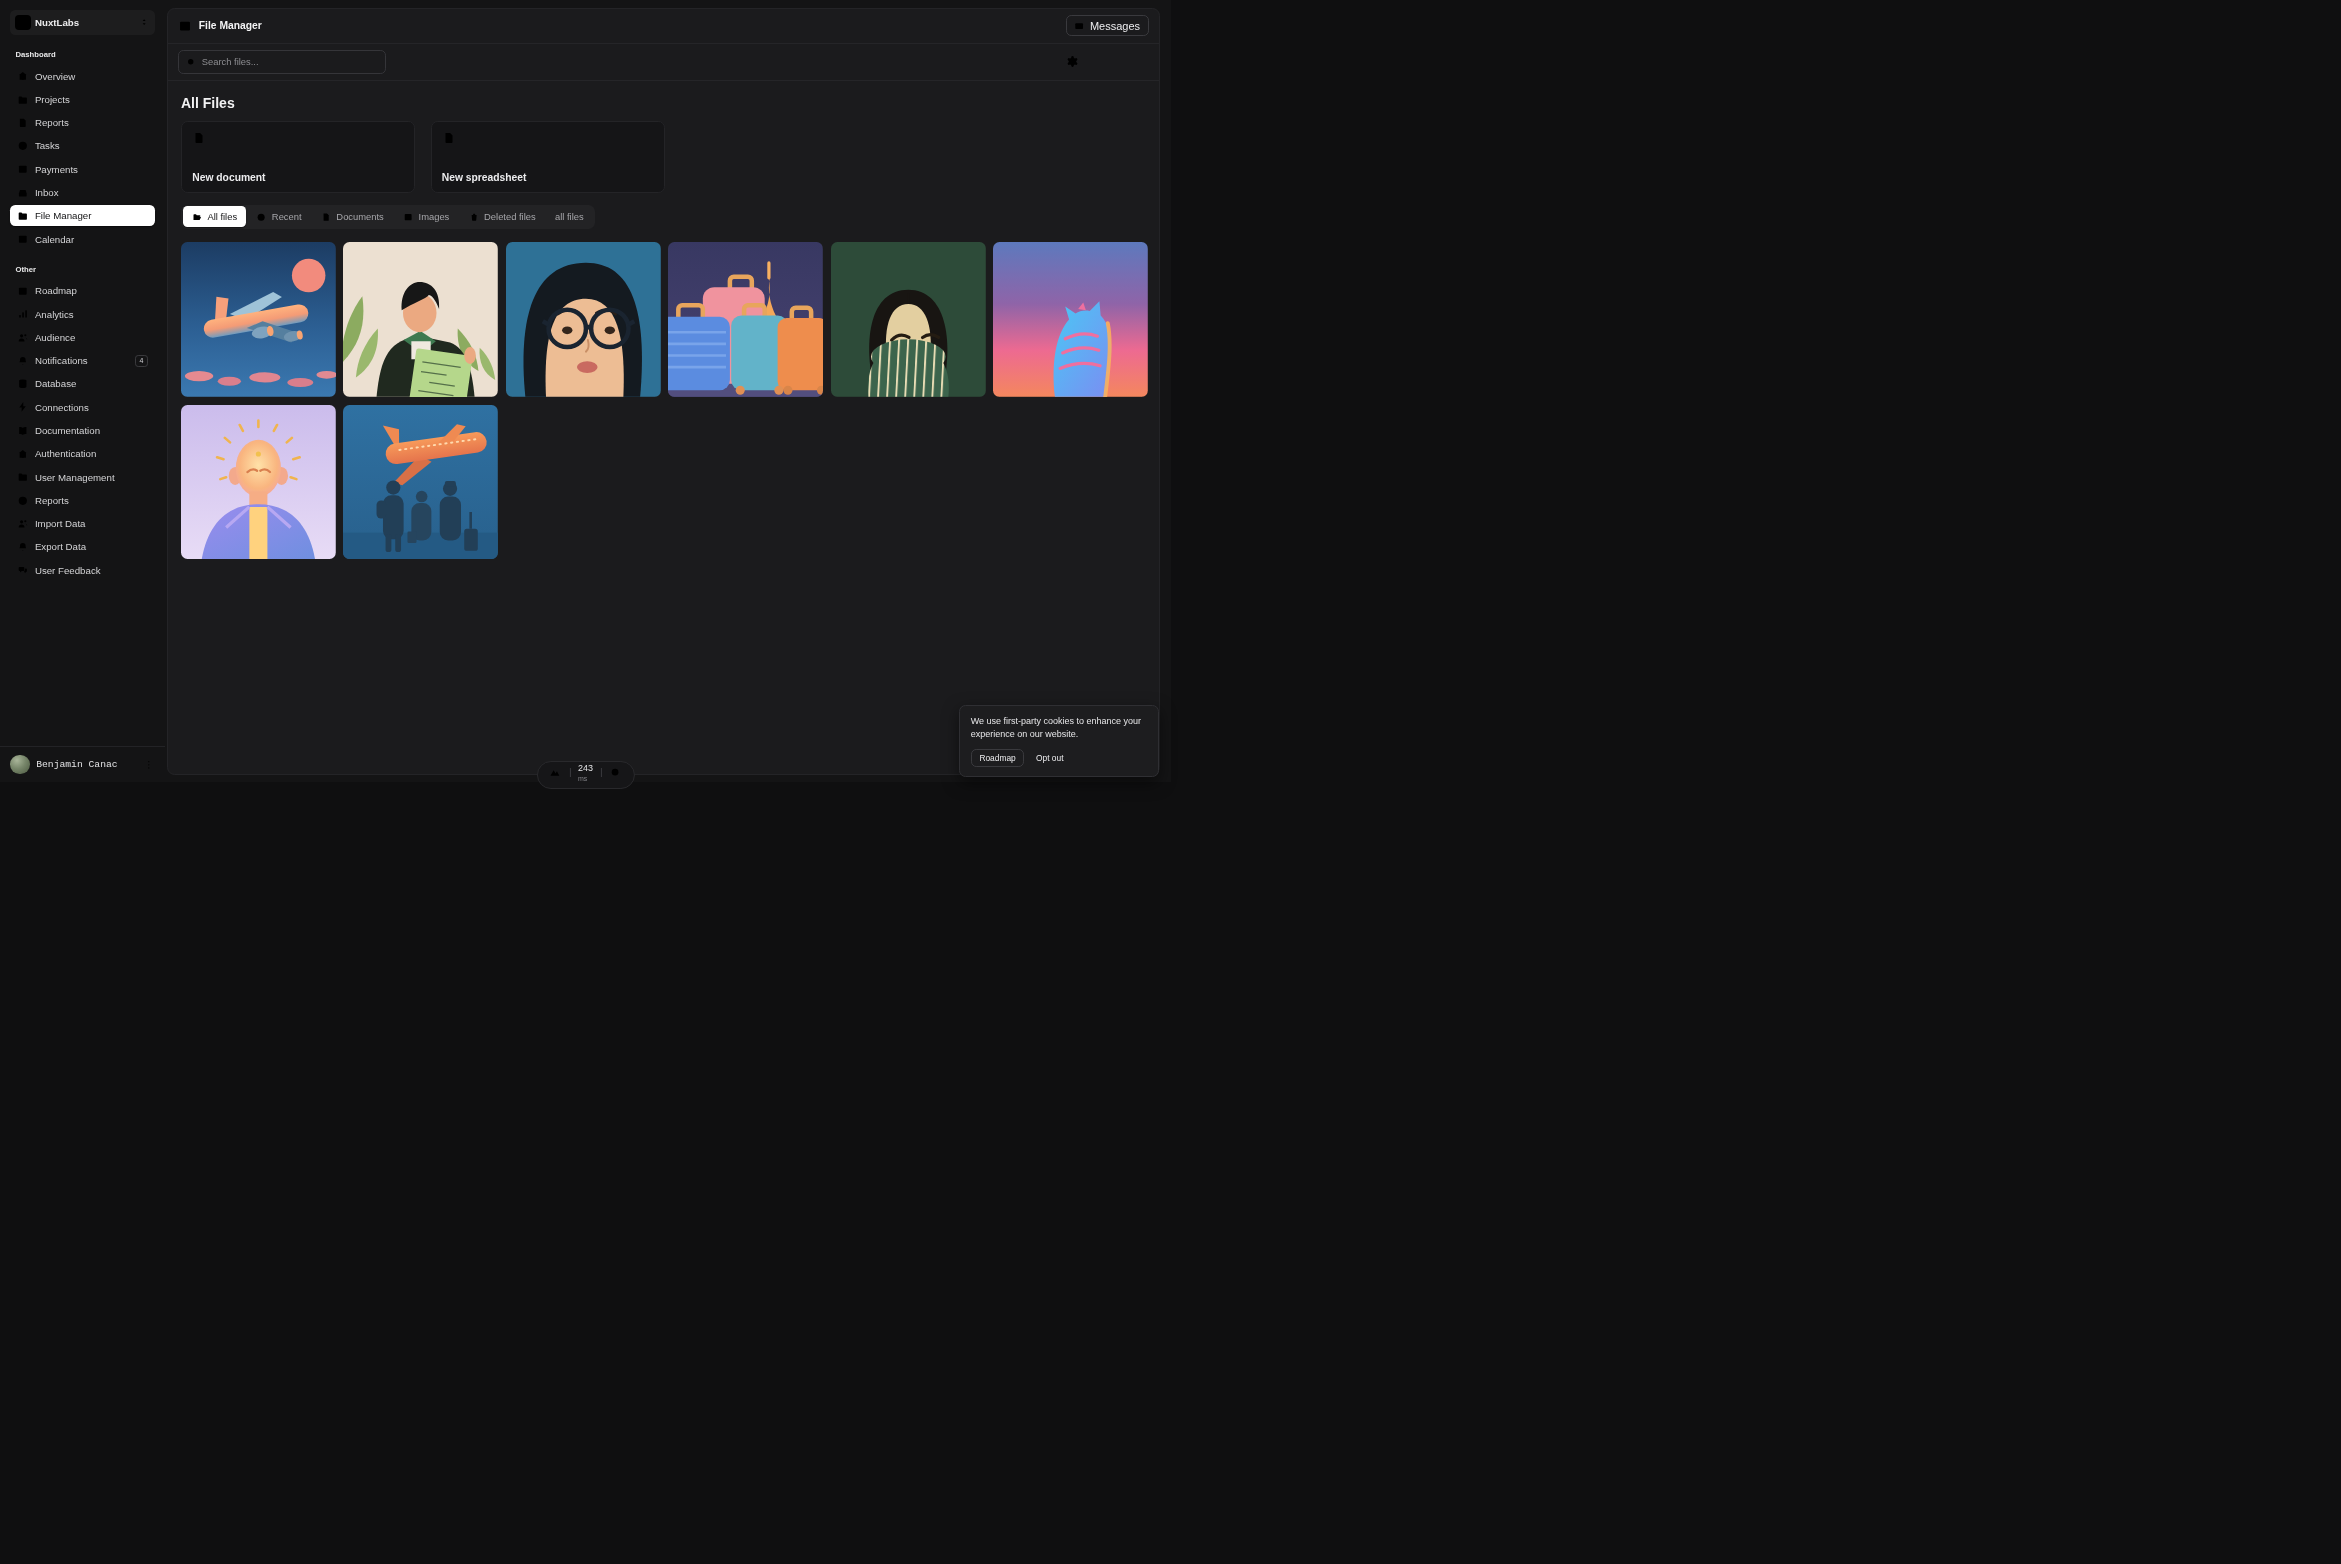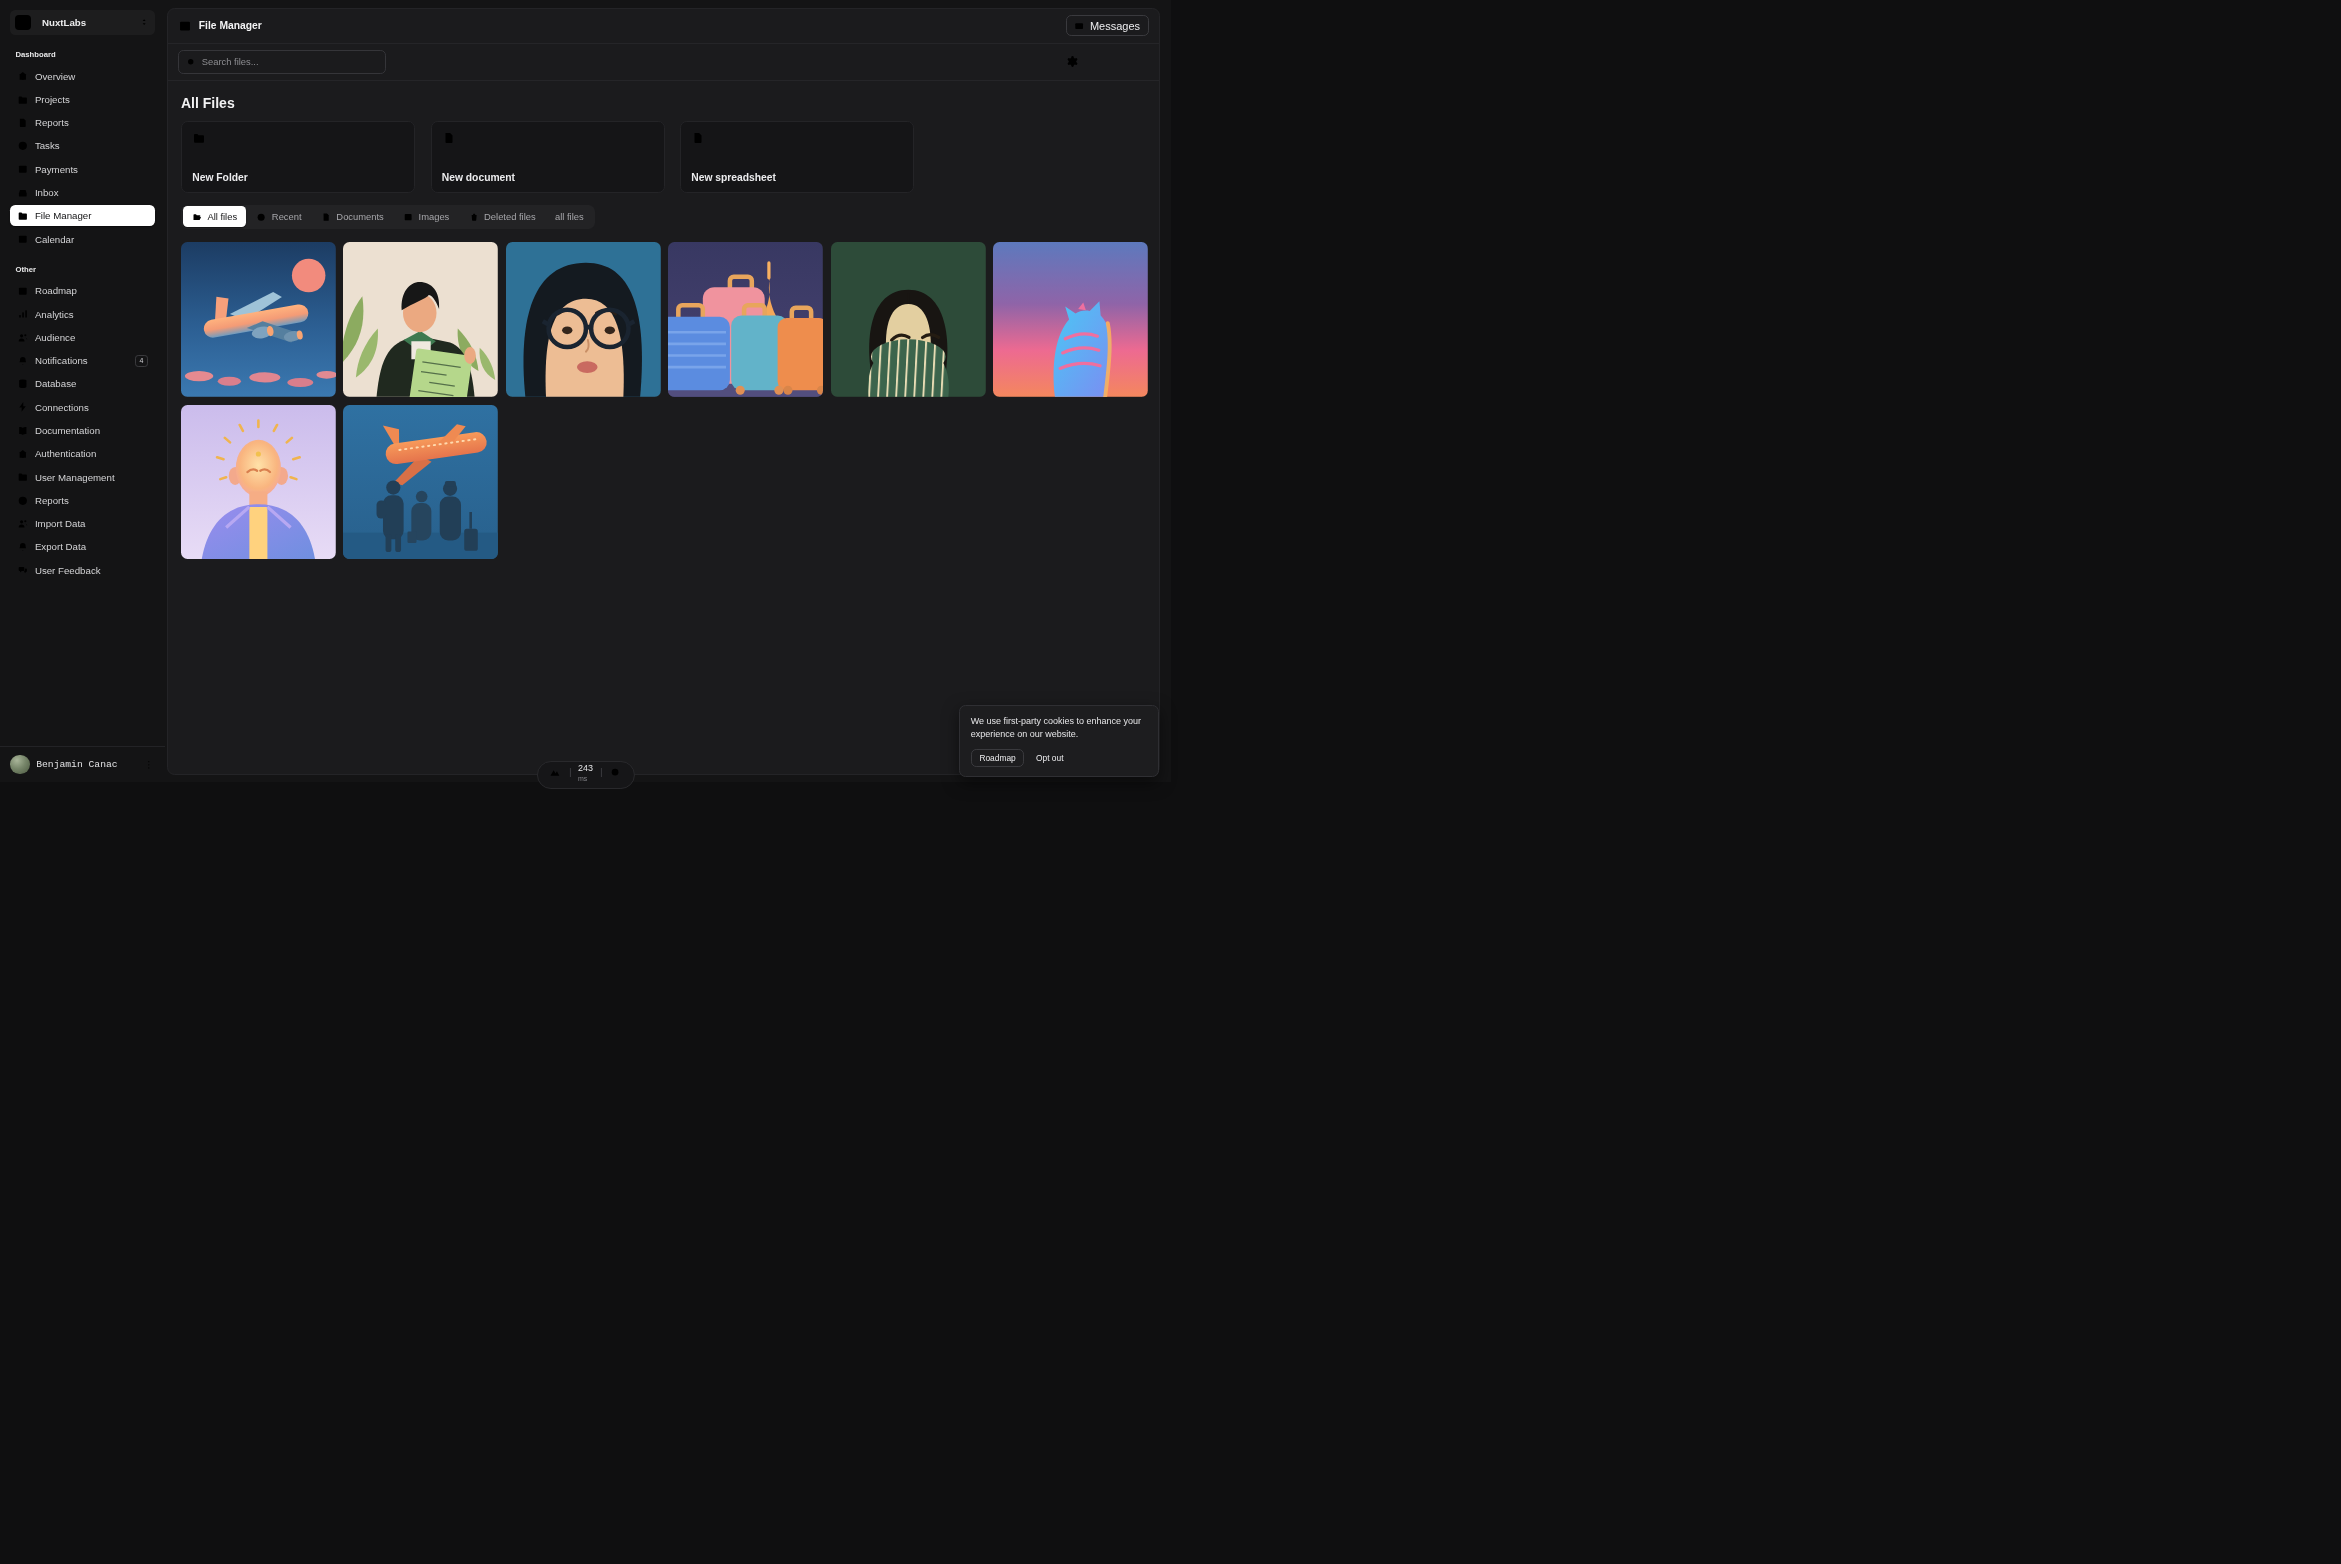--- a/index.html
+++ b/index.html
@@ -6,21 +6,21 @@
   html,body { width:100%; height:100%; background:#0f0f10; overflow:hidden;
     font-family:"Liberation Sans", sans-serif; }
   .app { position:relative; width:1171px; height:782px; background:#141415; }
 
   
   svg.ic { display:block; }
 
   
   .sidebar { position:absolute; left:0; top:0; width:165px; height:782px; padding:10.3px 10.3px 0;
     display:flex; flex-direction:column; }
-  .team-btn { display:flex; align-items:center; gap:11px; width:100%; height:24.5px; padding:0 5.2px;
+  .team-btn { display:flex; align-items:center; gap:4px; width:100%; height:24.5px; padding:0 5.2px;
     background:rgba(255,255,255,.04); border:0; border-radius:5.2px; cursor:pointer; color:#ededee; }
   .team-logo { width:15.5px; height:15.5px; border-radius:3.9px; background:#000; color:#fff;
     display:flex; align-items:center; justify-content:center; flex:0 0 auto; }
   .team-name { font-size:9.7px; font-weight:600; color:#ededee; flex:1; text-align:left; }
   .team-btn .chev { color:#b9b9bc; }
   .sec-label { font-size:7.7px; font-weight:700; color:#e8e8e9; margin:15.5px 5.2px 6.5px; }
   .nav { display:flex; flex-direction:column; gap:2.6px; }
   .nav-item { display:flex; align-items:center; gap:6.5px; height:20.7px; padding:0 6.5px;
     border-radius:5.2px; color:#d4d4d6; font-size:9.7px; cursor:pointer; background:transparent; border:0; }
   .nav-item .ic-wrap { width:11.6px; height:11.6px; color:#c9c9cc; flex:0 0 auto; }
@@ -488,28 +488,20 @@
           <svg class="ic" width="13" height="13" viewBox="0 0 20 20">
             <use href="#i-plus"></use>
           </svg>
         </button>
     </div>
 
     <div class="content">
       <h2 class="h2">All Files</h2>
 
       <div class="cards">
-        <div class="qcard">
-          <span class="ic-wrap">
-              <svg class="ic" width="14" height="14" viewBox="0 0 22 22">
-                <use href="#i-folder"></use>
-              </svg>
-            </span>
-          <span class="qlbl">New Folder</span>
-        </div>
         <div class="qcard">
           <span class="ic-wrap">
               <svg class="ic" width="14" height="14" viewBox="0 0 22 22">
                 <use href="#i-file"></use>
               </svg>
             </span>
           <span class="qlbl">New document</span>
         </div>
         <div class="qcard">
           <span class="ic-wrap">

